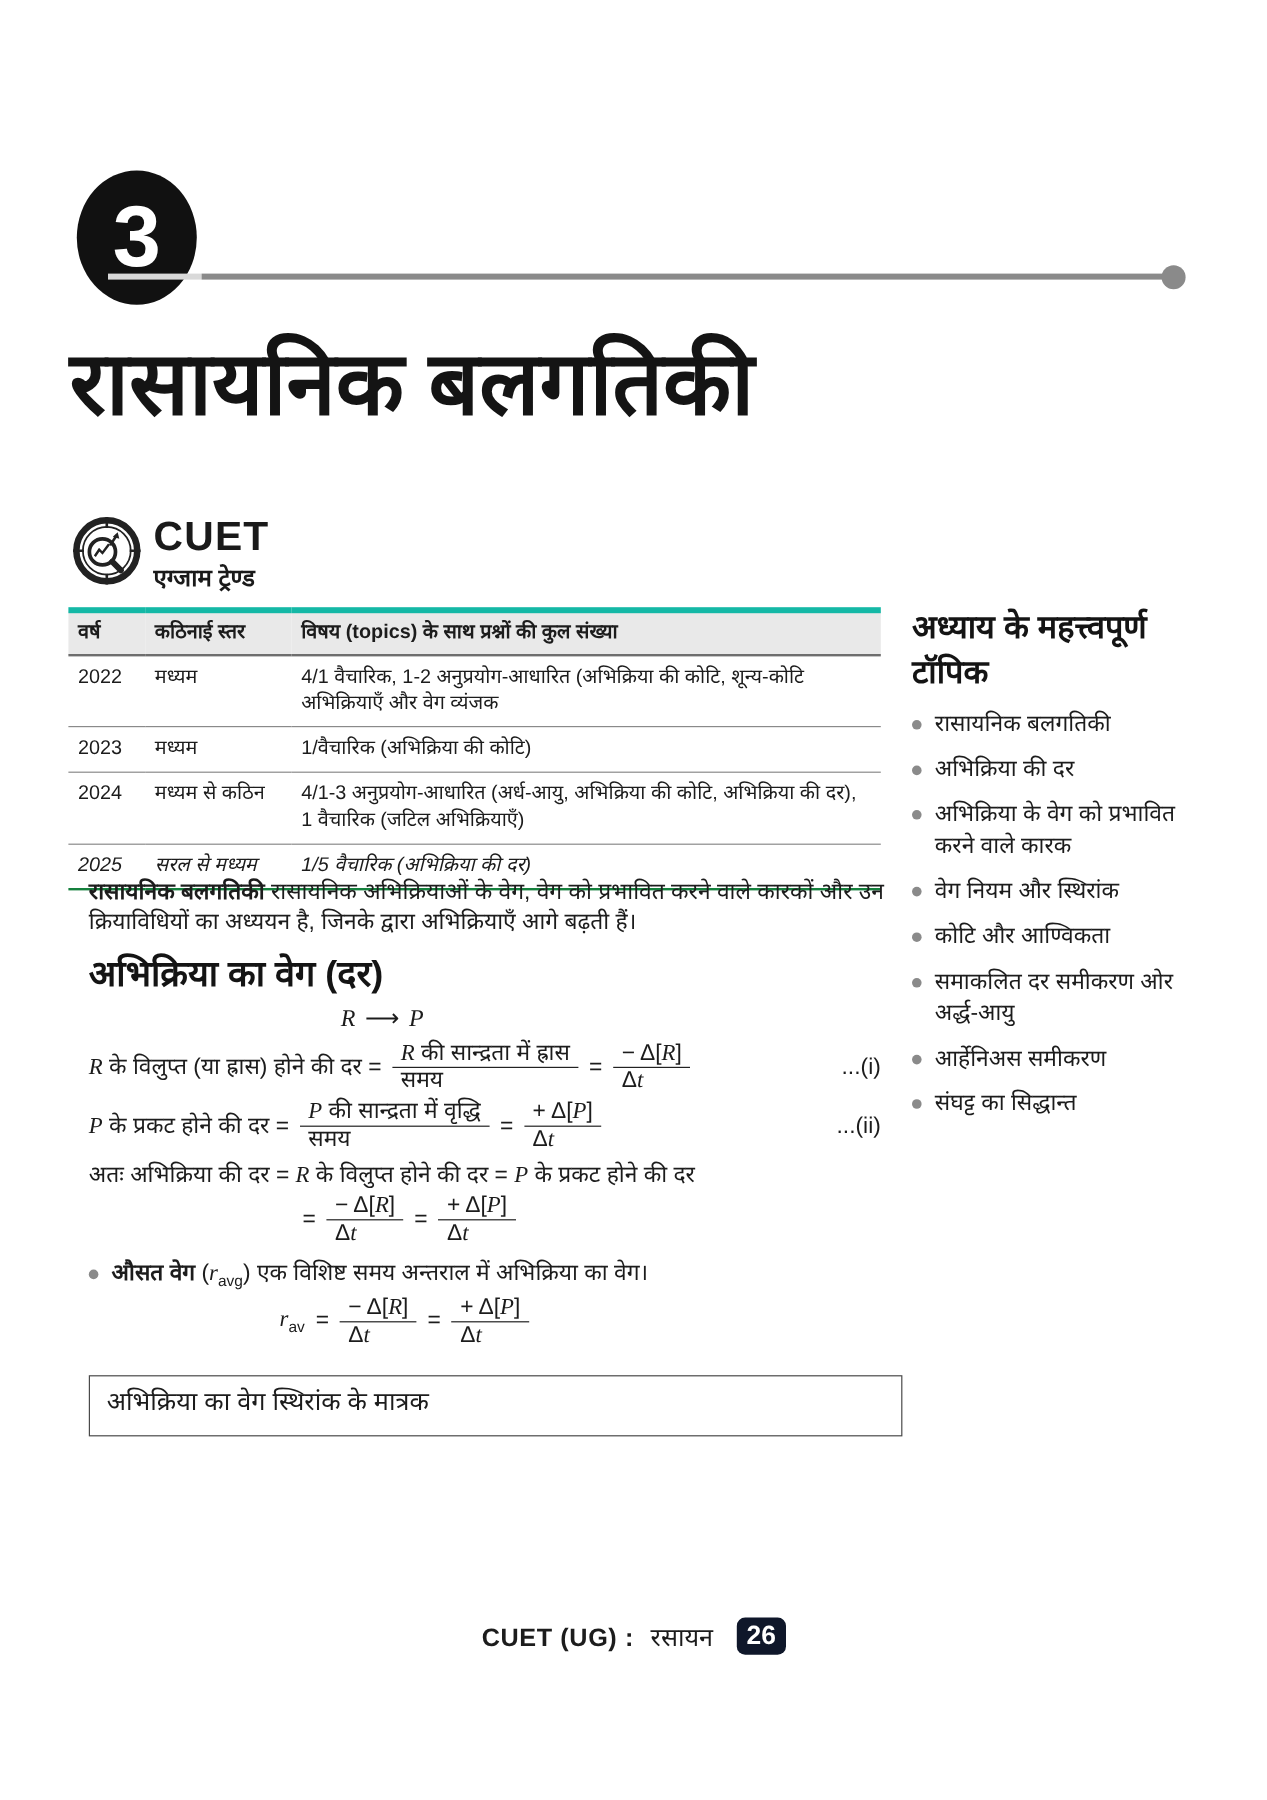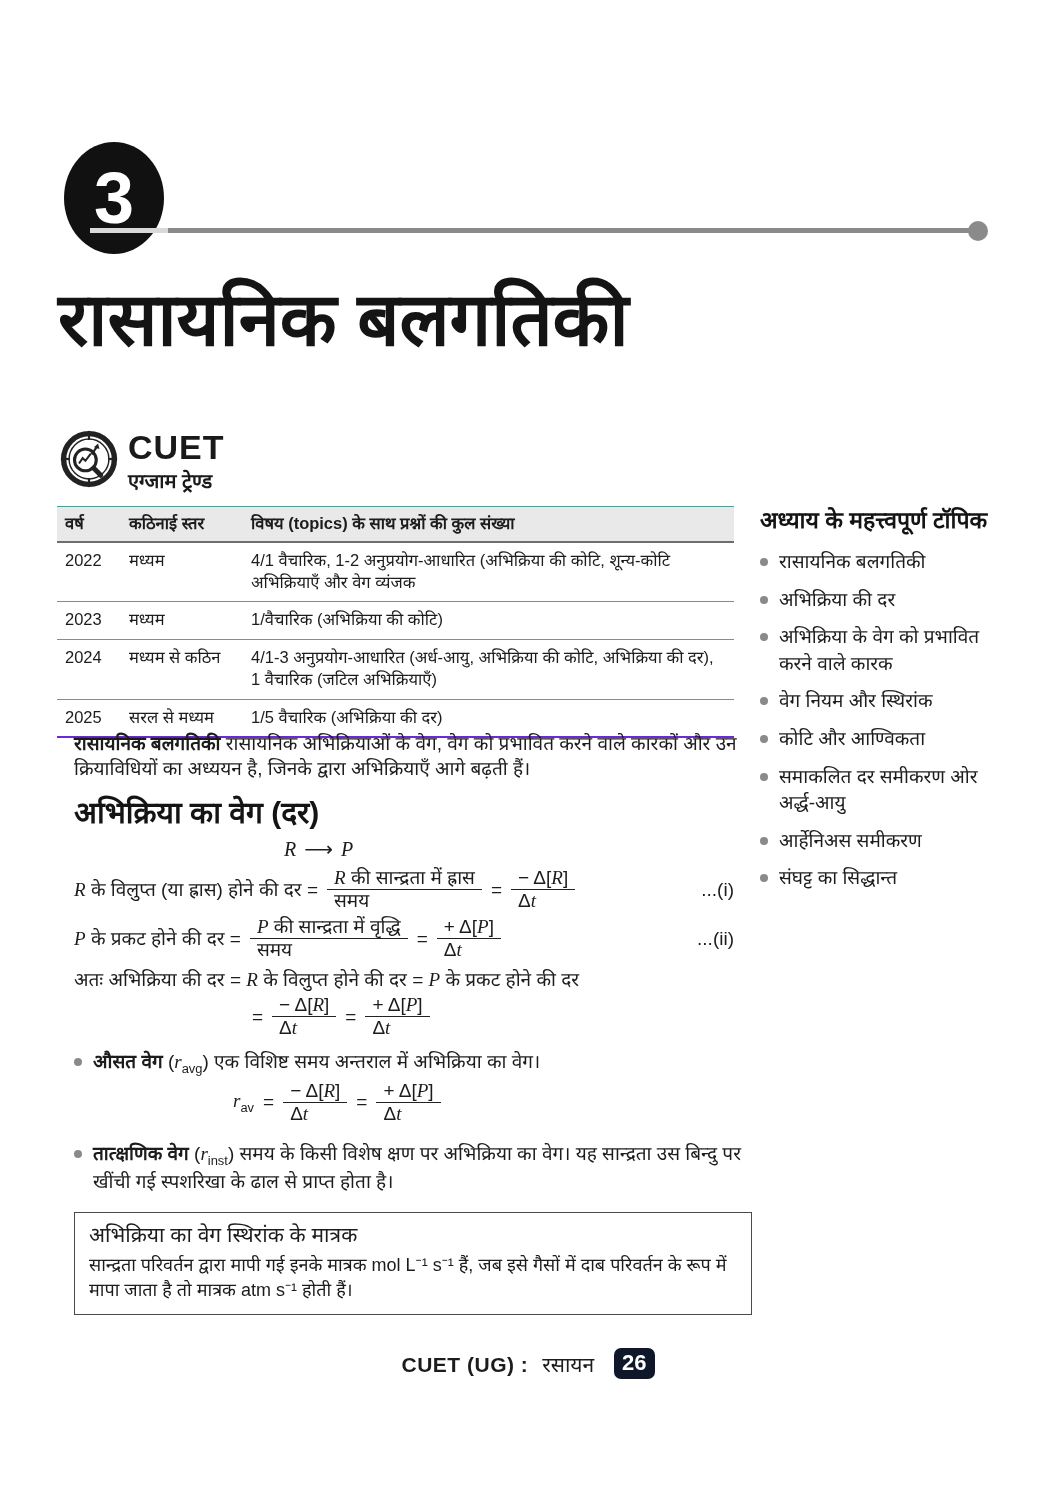--- a/index.html
+++ b/index.html
@@ -28,31 +28,31 @@
   .logo { position:absolute; left:60px; top:430px; display:flex; align-items:flex-start; gap:10px; }
   .logo .brand { font-size:34px; font-weight:800; letter-spacing:1px; color:#1a1a1a; line-height:1; }
   .logo .sub   { font-size:20px; font-weight:700; color:#1a1a1a; margin-top:3px; }
   
   .trend-table {
     position:absolute; left:57px; top:506px; width:677px;
     border-collapse:collapse; font-size:16.5px; line-height:1.32;
   }
   .trend-table th {
     background:#e9e9e9; text-align:left; font-weight:700;
-    padding:6px 8px; border-top:1px solid #14b8a6; border-bottom:2px solid #6e6e6e;
+    padding:6px 8px; border-top:5px solid #14b8a6; border-bottom:2px solid #6e6e6e;
   }
   .trend-table td {
     padding:7px 8px 8px; vertical-align:top; border-bottom:1.5px solid #8a8a8a;
   }
-  .trend-table tr:last-child td { border-bottom:2px solid #6d28d9; }
+  .trend-table tr:last-child td { border-bottom:2px solid #15803d;font-style:italic; }
   .col-year { width:64px; }
   .col-diff { width:122px; }
   
   .sidebar { position:absolute; left:760px; top:503px; width:238px; }
-  .sidebar h2 { font-size:23px; font-weight:700; color:#141414; margin-bottom:14px; }
+  .sidebar h2 { font-size:27px; font-weight:700; color:#141414; margin-bottom:14px; }
   .sidebar ul { list-style:none; }
   .sidebar li { display:flex; gap:11px; font-size:19px; line-height:1.4; margin-bottom:11px; }
   .sb-dot { flex:0 0 auto; width:8px; height:8px; border-radius:50%; background:#8a8a8a; margin-top:9px; }
   
   .main-col { position:absolute; left:74px; top:731px; width:678px; font-size:19px; line-height:1.32; }
   .intro b { font-weight:800; }
   .section-heading { font-size:30px; font-weight:800; color:#141414; margin:12px 0 4px; line-height:1.3; }
   .mi { font-family:"Liberation Serif", serif; font-style:italic; }
   .reaction { margin:4px 0 2px 210px; font-size:20px; }
   .reaction .arrow { padding:0 8px; font-size:20px; }
@@ -250,30 +250,23 @@
           </span>
           <span>=</span>
           <span class="frac">
             <span class="num"><span>+ Δ[</span><i class="mi">P</i><span>]</span></span>
             <span class="den"><span>Δ</span><i class="mi">t</i></span>
           </span>
         </div>
       </div>
     </div>
 
-    <div class="bullet">
-      <span class="b-dot"></span>
-      <div>
-        <b>तात्क्षणिक वेग</b> <span><span>(</span><i class="mi">r</i><sub>inst</sub><span>)</span></span> <span>समय के किसी विशेष क्षण पर अभिक्रिया का वेग। यह सान्द्रता उस बिन्दु पर खींची गई स्पशरिखा के ढाल से प्राप्त होता है।</span>
-      </div>
-    </div>
 
     <div class="units-box">
       <div class="box-title">अभिक्रिया का वेग स्थिरांक के मात्रक</div>
-      <p>सान्द्रता परिवर्तन द्वारा मापी गई इनके मात्रक mol L⁻¹ s⁻¹ हैं, जब इसे गैसों में दाब परिवर्तन के रूप में मापा जाता है तो मात्रक atm s⁻¹ होती हैं।</p>
     </div>
 
   </div>
 
   <div class="footer">
     <span class="fbrand">CUET (UG) :</span>
     <span class="fsubject">रसायन</span>
     <span class="page-badge">26</span>
   </div>
 

